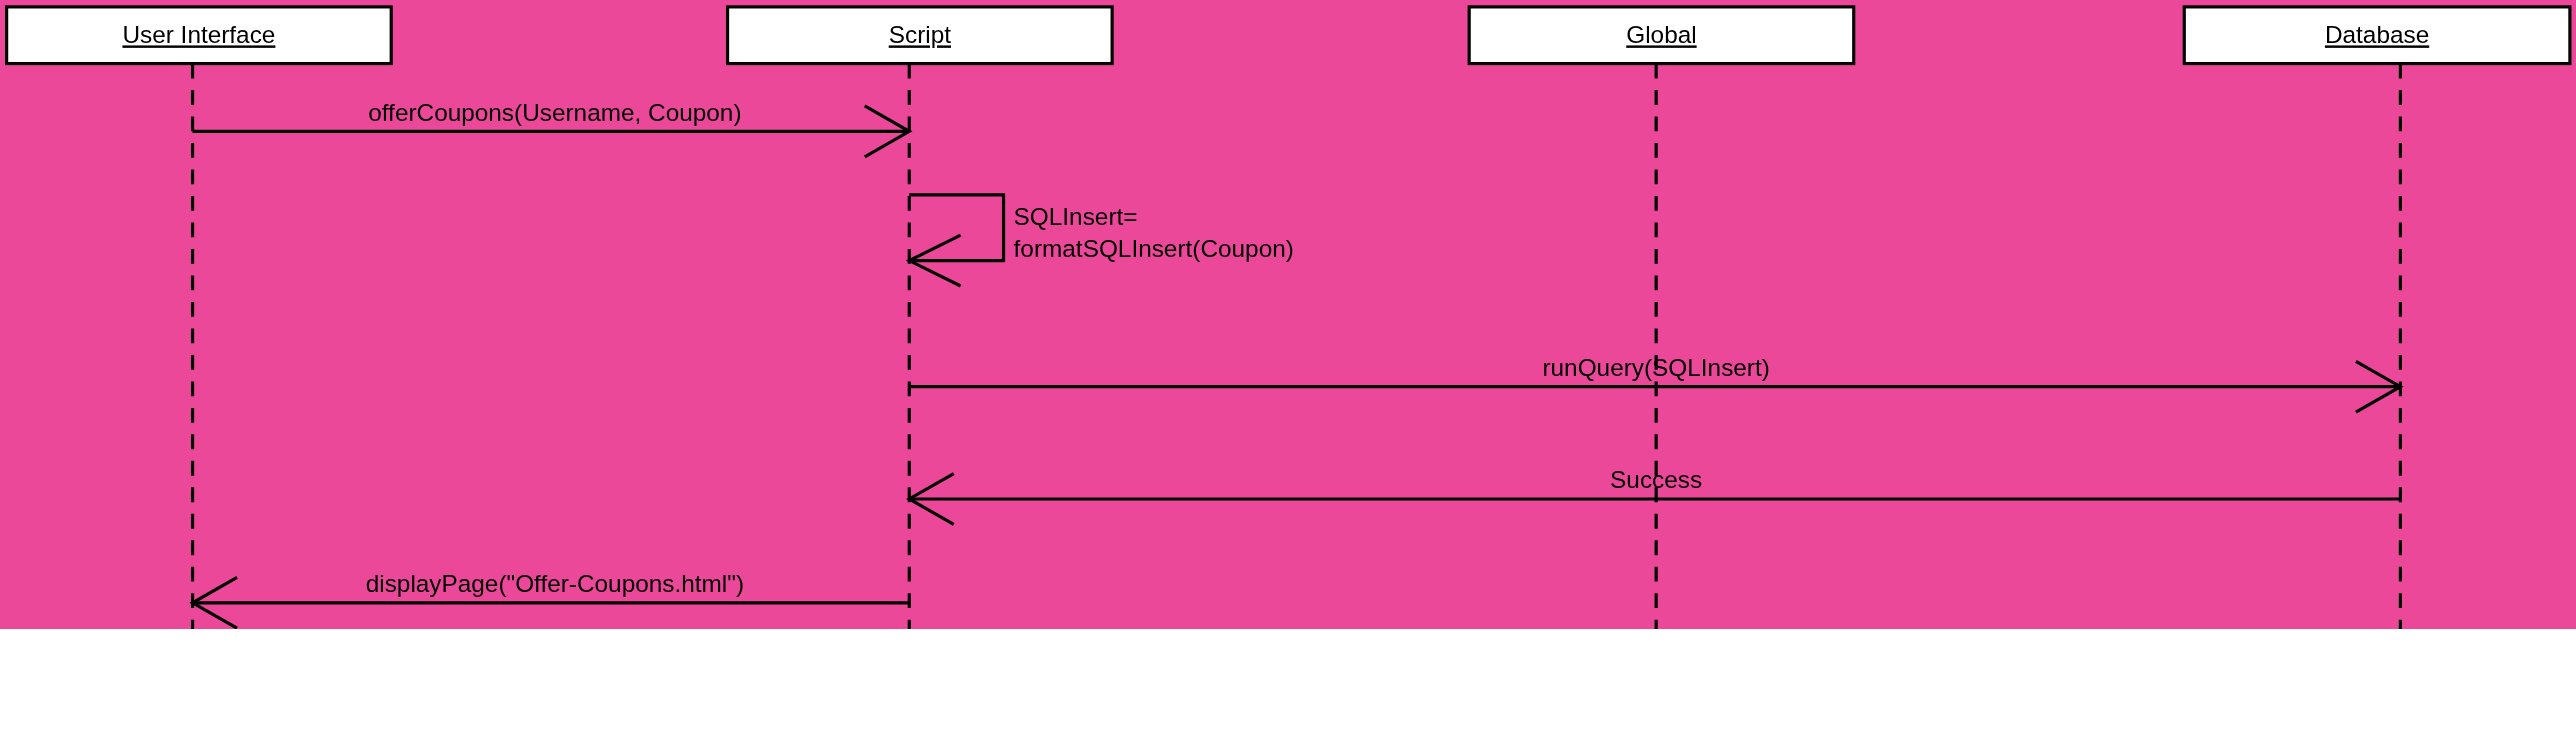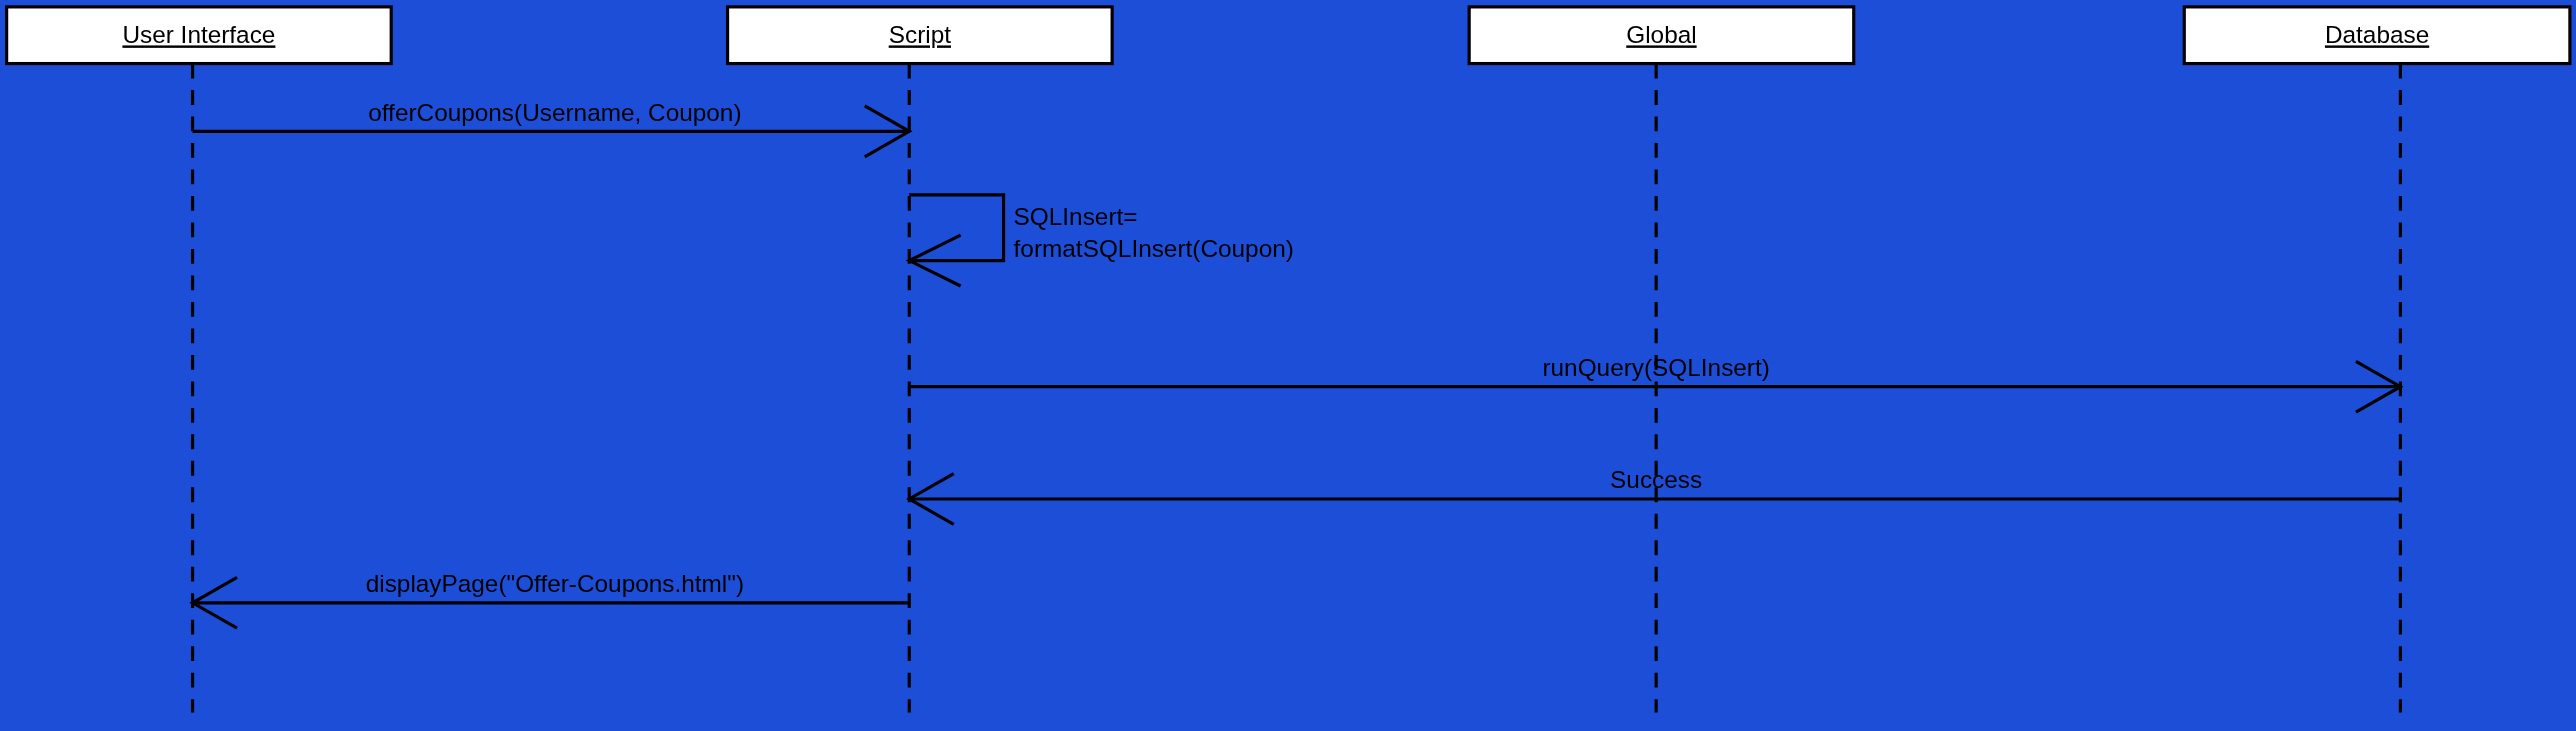--- a/index.html
+++ b/index.html
@@ -8,22 +8,22 @@
     padding: 0;
     background: #ffffff;
   }
   body {
     font-family: "Liberation Sans", sans-serif;
     color: #000000;
   }
   #diagram-root {
     position: relative;
     width: 2576px;
-    height: 731px;
-    background: #1d4ed8;
+    height: 629px;
+    background: #ec4899;
     overflow: hidden;
   }
   #diagram-svg {
     position: absolute;
     top: 0;
     left: 0;
     width: 2576px;
     height: 731px;
     display: block;
   }

